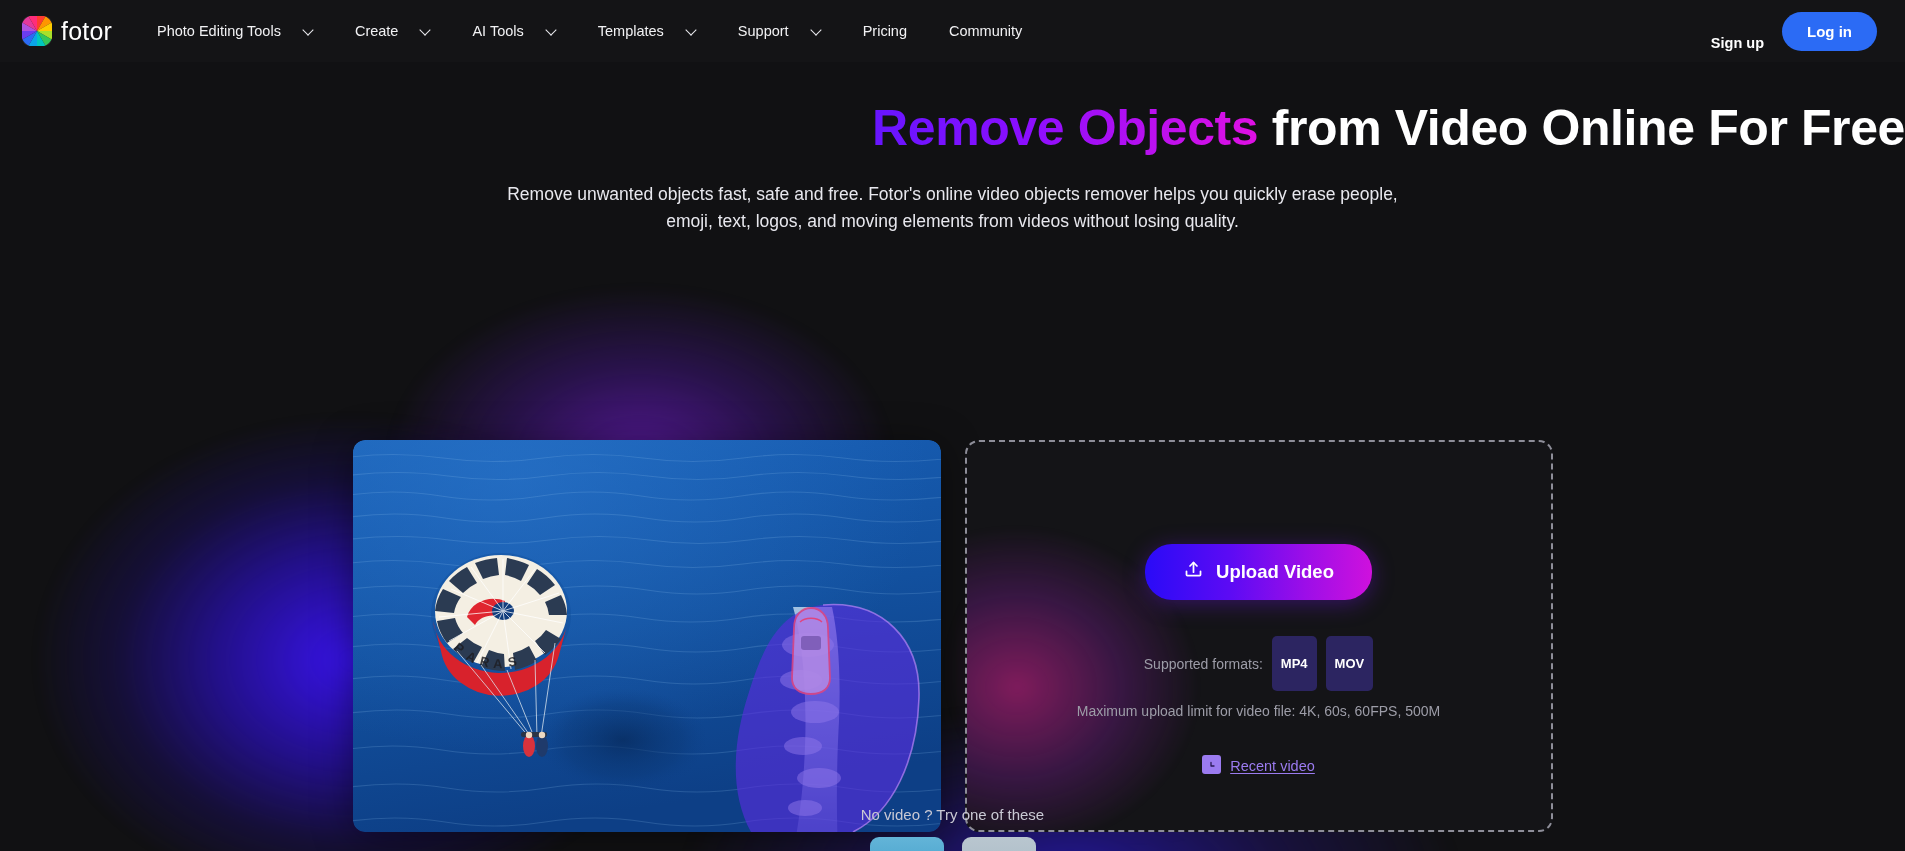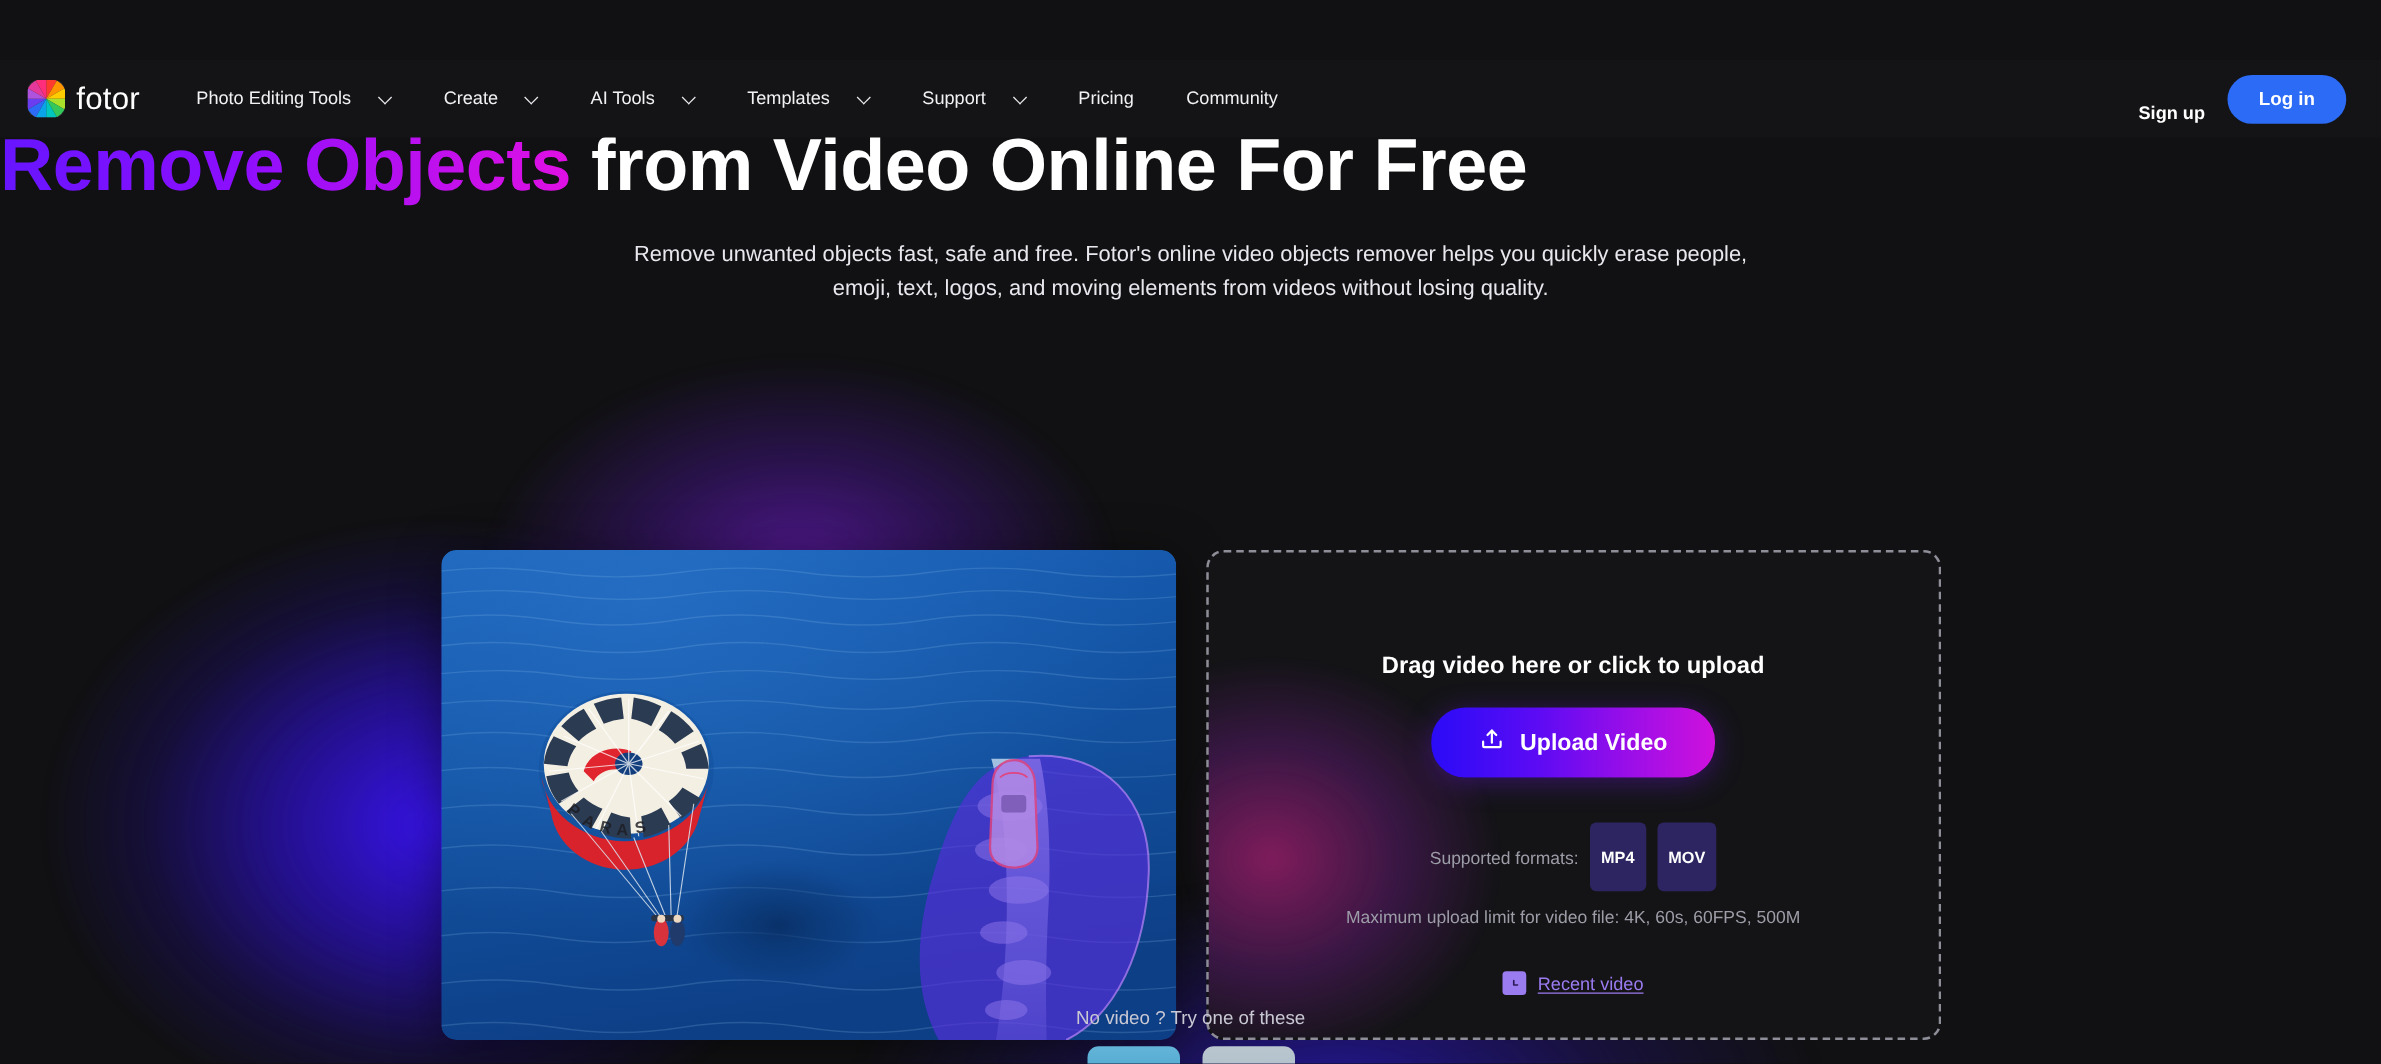--- a/index.html
+++ b/index.html
@@ -44,21 +44,20 @@
       rgba(40,24,190,.72) 0%, rgba(36,18,130,.38) 42%,
       rgba(17,17,19,0) 76%);
     filter:blur(8px);
   }
 
   
   #navbar {
     position:absolute; left:0; top:0; width:1905px; height:62px;
     background:#141416; display:flex; align-items:center;
     z-index:30;
-    margin-top:48px;
   }
   #logo-link { display:flex; align-items:center; margin-left:22px; gap:9px; cursor:pointer; }
   #logo-mark {
     width:30px; height:30px; border-radius:8px; overflow:hidden;
     position:relative; background:#222; flex:none;
   }
   #logo-mark svg { display:block; }
   #logo-word {
     color:#ffffff; font-size:25px; letter-spacing:.2px;
     font-weight:400; line-height:1;
@@ -79,22 +78,22 @@
   #signup-link { color:#ffffff; font-size:14.5px; font-weight:700; cursor:pointer; }
   #login-button {
     background:#2b6bf5; color:#ffffff; font-size:15px; font-weight:700;
     border:none; border-radius:22px; padding:11px 25px; cursor:pointer;
     font-family:"Liberation Sans", sans-serif;
   }
 
   
   #hero { position:absolute; left:0; top:62px; width:1905px; z-index:10; }
   #hero-title {
-    text-align:left; margin-top:40px;
-    font-size:59px; font-weight:700; line-height:1.05;
+    text-align:right; margin-top:40px;
+    font-size:50px; font-weight:700; line-height:1.05;
     color:#ffffff; letter-spacing:-.4px;
   }
   #hero-title-accent {
     background:linear-gradient(90deg,#6715ff 0%,#8b0eff 40%,#b610f0 70%,#e010e4 100%);
     -webkit-background-clip:text; background-clip:text;
     -webkit-text-fill-color:transparent; color:transparent;
   }
   #hero-sub {
     text-align:center; margin:26px auto 0; max-width:905px;
     color:#e8e8ee; font-size:17.5px; line-height:1.55;
@@ -390,21 +389,20 @@
             <circle cx="9" cy="-3" r="3.2" fill="#edd9c2"></circle>
           </g>
         </g>
       </svg>
     </div>
 
     <div id="upload-zone">
       <div id="upload-zone-glow"></div>
       <div id="upload-inner">
 
-        <div id="dropzone-title">Drag video here or click to upload</div>
 
         <button id="upload-button">
           <span>
             <svg width="21" height="21" viewBox="0 0 24 24" fill="none" stroke="#ffffff" stroke-width="2" stroke-linecap="round" stroke-linejoin="round">
               <path d="M12 15V4"></path>
               <path d="M8 8l4-4 4 4"></path>
               <path d="M4 14v4a1 1 0 0 0 1 1h14a1 1 0 0 0 1-1v-4"></path>
             </svg>
           </span>
           <span>Upload Video</span>

